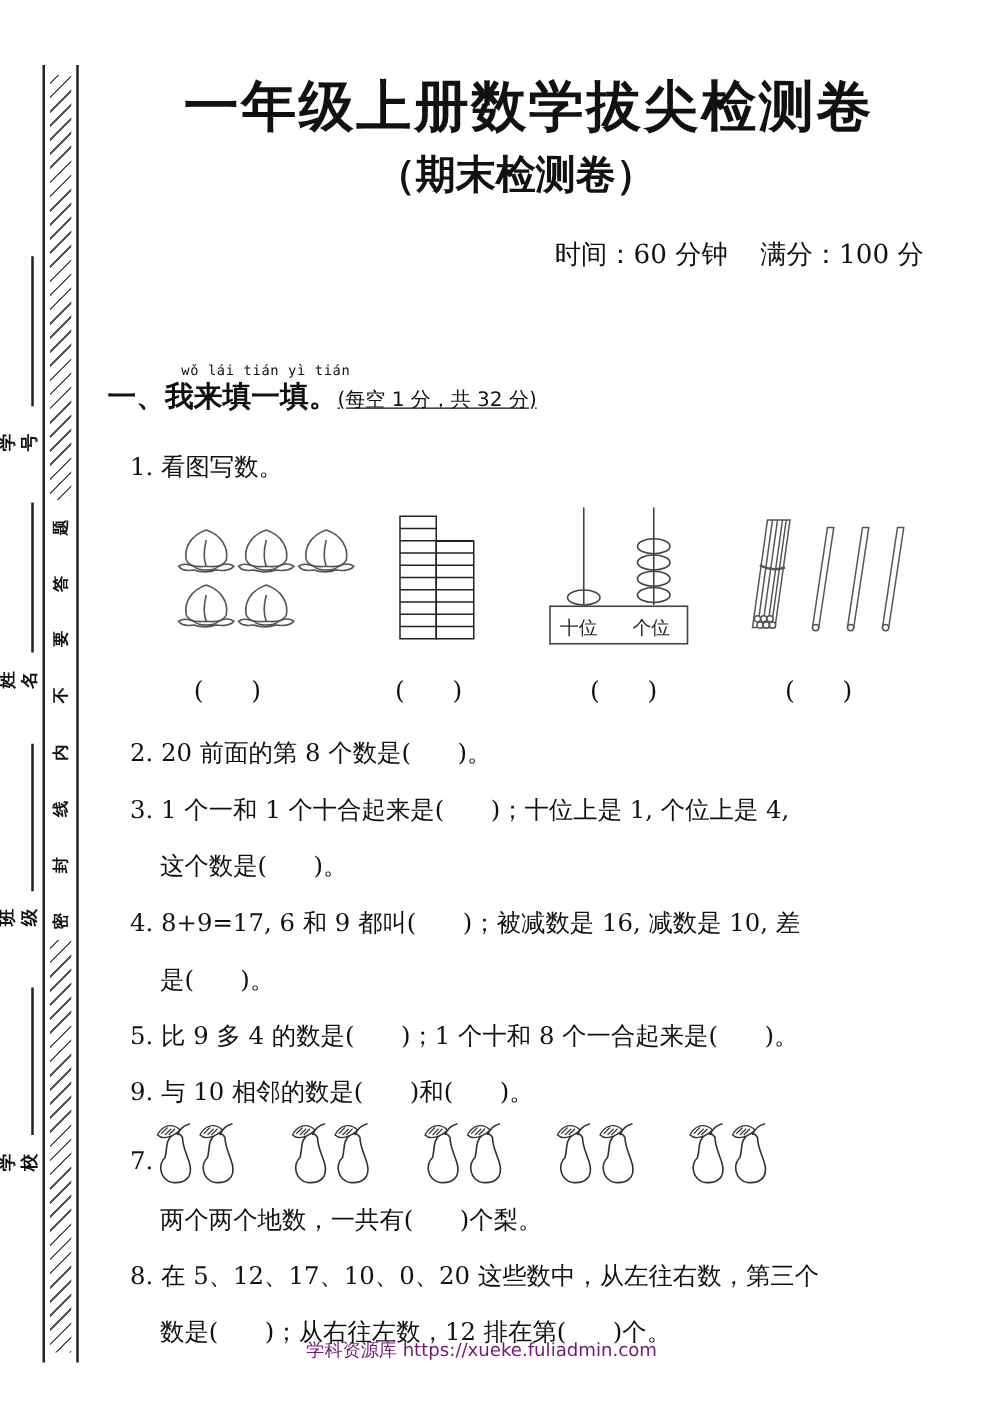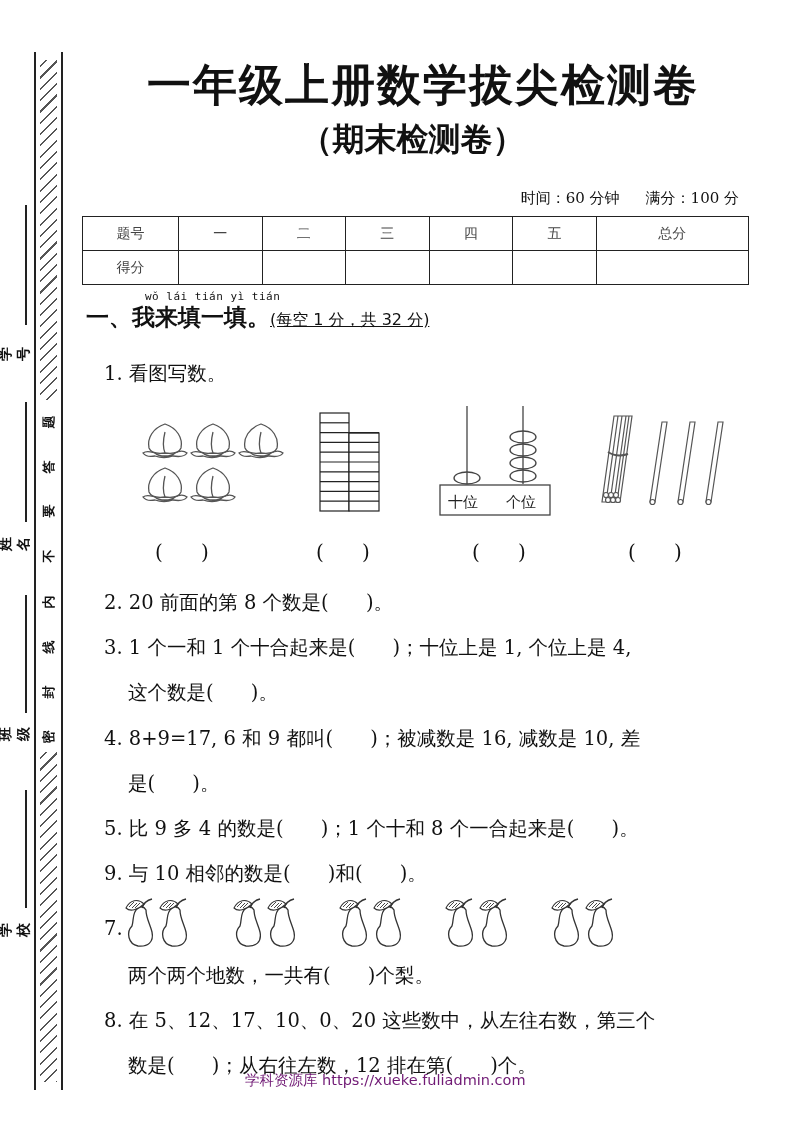--- a/index.html
+++ b/index.html
@@ -12,21 +12,21 @@
   .seal-char { position:absolute; left:40px; width:18px; text-align:center; font-size:13px; font-weight:bold;
                transform: rotate(-90deg); font-family:"DejaVu Sans", sans-serif; }
   .mlabel { position:absolute; left:4px; width:22px; text-align:center; font-size:14px; font-weight:bold;
             transform: rotate(-90deg); font-family:"DejaVu Sans", sans-serif; }
   .mline { position:absolute; left:25px; width:1.5px; background:#222; }
 
   .title { position:absolute; left:0; width:793px; top:56px; text-align:center; padding-left:53px; box-sizing:border-box;
            font-family:"DejaVu Sans", sans-serif; font-weight:bold; font-size:44px; letter-spacing:2px; }
   .subtitle { position:absolute; left:0; width:793px; top:118px; text-align:center; padding-left:32px; box-sizing:border-box;
               font-family:"DejaVu Sans", sans-serif; font-weight:bold; font-size:32px; }
-  .meta { position:absolute; right:54px; top:189px; font-size:15px; }
+  .meta { position:absolute; right:54px; top:189px; font-size:21px; }
   .meta span + span { margin-left:26px; }
 
   table.score { position:absolute; left:82px; top:216px; width:667px; border-collapse:collapse; font-size:14px; }
   table.score td { border:1.5px solid #222; height:31px; text-align:center; color:#444; }
 
   .pinyin { position:absolute; left:145px; top:290px; font-size:11px; letter-spacing:0.5px; font-family:"DejaVu Sans Mono", monospace; }
   .section { position:absolute; left:86px; top:302px; font-size:23px; font-family:"DejaVu Sans", sans-serif; font-weight:bold; }
   .section .sub { font-weight:normal; font-size:16px;text-decoration:underline; }
 
   .q { position:absolute; font-size:19.5px; white-space:nowrap; }
@@ -64,38 +64,20 @@
 </div>
 
 <div class="title">一年级上册数学拔尖检测卷</div>
 <div class="subtitle">（期末检测卷）</div>
 <div class="meta">
   <span>时间：60 分钟</span><span>满分：100 分</span>
 </div>
 
 <table class="score">
   <tbody>
-      <tr>
-    <td style="width:93px;">题号</td>
-    <td>一</td>
-    <td>二</td>
-    <td>三</td>
-    <td>四</td>
-    <td>五</td>
-    <td>总分</td>
-  </tr>
-  <tr>
-    <td>得分</td>
-    <td></td>
-    <td></td>
-    <td></td>
-    <td></td>
-    <td></td>
-    <td></td>
-  </tr>
 </tbody>
   </table>
 
 <div class="pinyin">wǒ lái tián yì tián</div>
 <div class="section">
   <span>一、我来填一填。</span><span class="sub">(每空 1 分，共 32 分)</span>
 </div>
 
 <div class="q" style="left:104px; top:360px;">1. 看图写数。</div>
 

